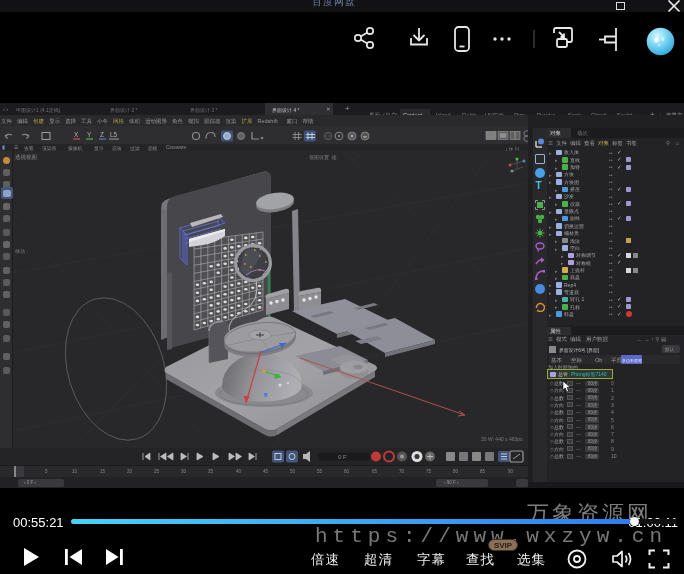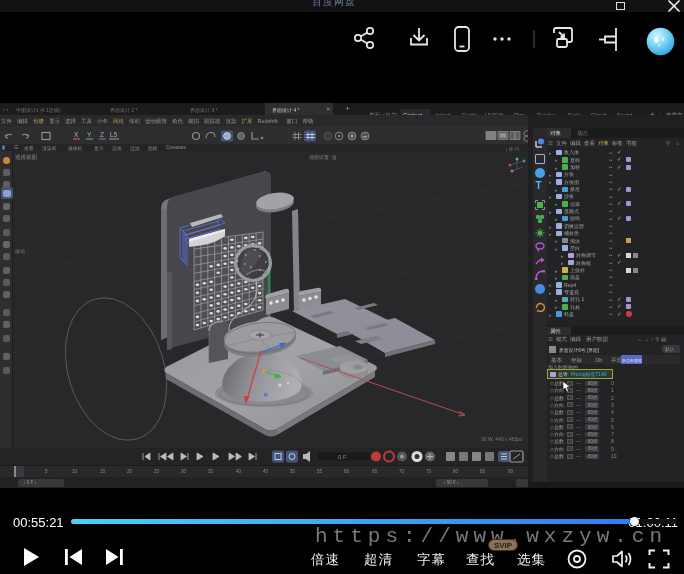--- a/index.html
+++ b/index.html
@@ -835,20 +835,21 @@
         <stop offset="0%" stop-color="#d8f6ff"></stop>
         <stop offset="45%" stop-color="#7fd8f4"></stop>
         <stop offset="100%" stop-color="#2fa3dc"></stop>
       </radialGradient>
     </defs>
     <circle cx="14.5" cy="14.5" r="13.8" fill="url(#av)"></circle>
     <ellipse cx="10.5" cy="13" rx="2.2" ry="2.8" fill="#fff" opacity="0.9"></ellipse>
     <ellipse cx="17" cy="12" rx="1.5" ry="2" fill="#eaffff" opacity="0.7"></ellipse>
     <ellipse cx="13" cy="18" rx="1.2" ry="1.6" fill="#cfeefc" opacity="0.8"></ellipse>
   </svg>
+  <div class="abs" id="wm1">万象资源网</div>
   <div class="abs" id="ptime1">00:55:21</div>
   <div class="abs" id="ptime2">01:00:11</div>
   <div class="abs" style="left:71px;top:519px;width:606px;height:5px;background:#101012;border-radius:3px;"></div>
   <div class="abs" style="left:71px;top:519px;width:560px;height:5px;border-radius:3px;background:linear-gradient(90deg,#47d2f5,#2f7ef0);"></div>
   <div class="abs" style="left:630px;top:517px;width:9px;height:9px;border-radius:50%;background:#f5f5f5;"></div>
   <div class="abs" id="wm2">https://www.wxzyw.cn</div>
   <svg class="abs" style="left:21px;top:546px;" width="110" height="22" viewBox="0 0 110 22">
     <path d="M3 2 L3 20 L18 11 Z" fill="#fff"></path>
     <g fill="#fff">
       <rect x="44" y="3" width="2.8" height="16"></rect>

